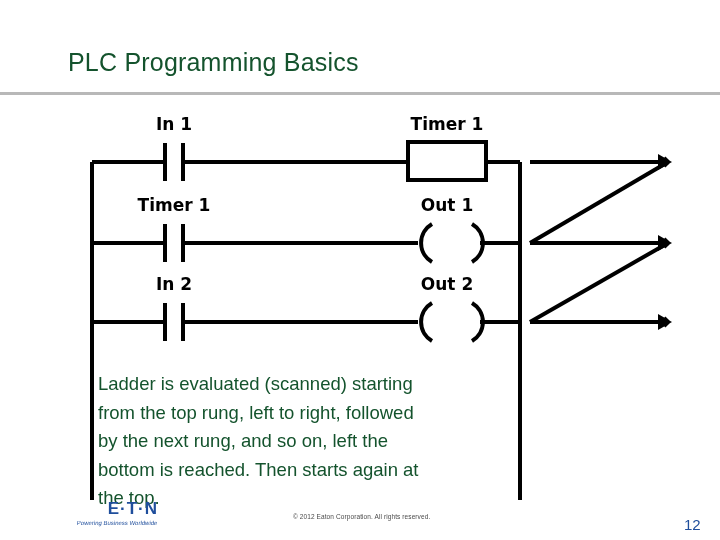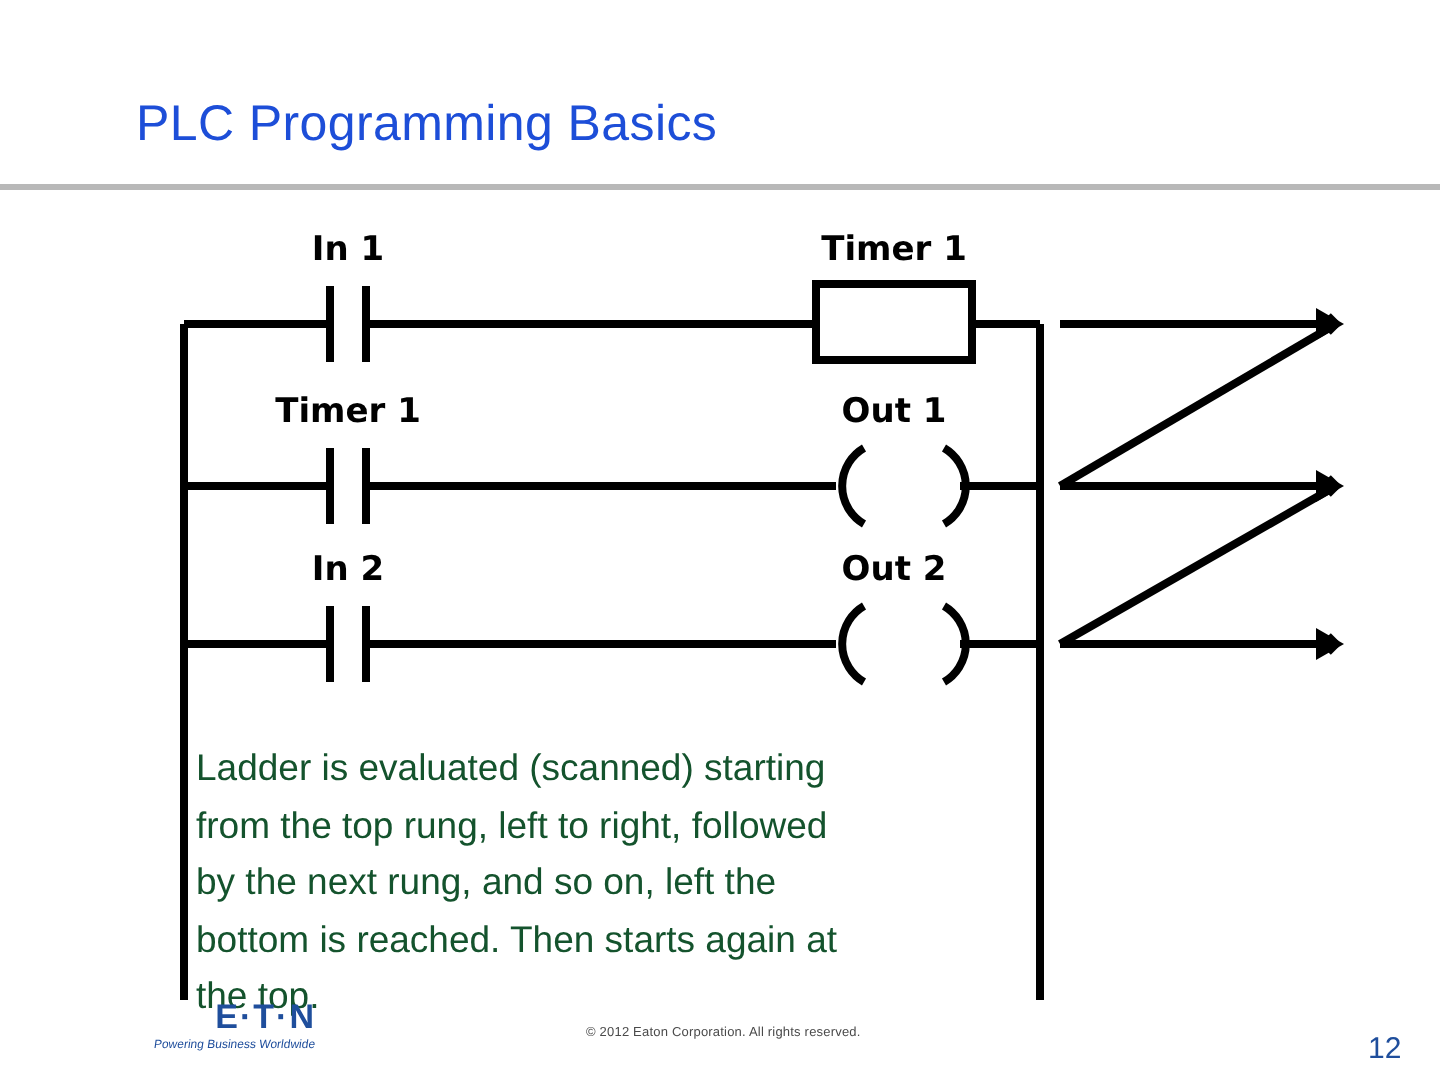--- a/index.html
+++ b/index.html
@@ -14,21 +14,21 @@
     overflow: hidden;
     position: relative;
   }
 
   
   #slide-title {
     position: absolute;
     left: 68px;
     top: 48px;
     font-size: 25px;
-    color: #1d4ed8;
+    color: #14532d;
     font-weight: normal;
     letter-spacing: 0.2px;
     white-space: nowrap;
   }
   #title-rule {
     position: absolute;
     left: 0px;
     top: 92px;
     width: 720px;
     height: 3px;

